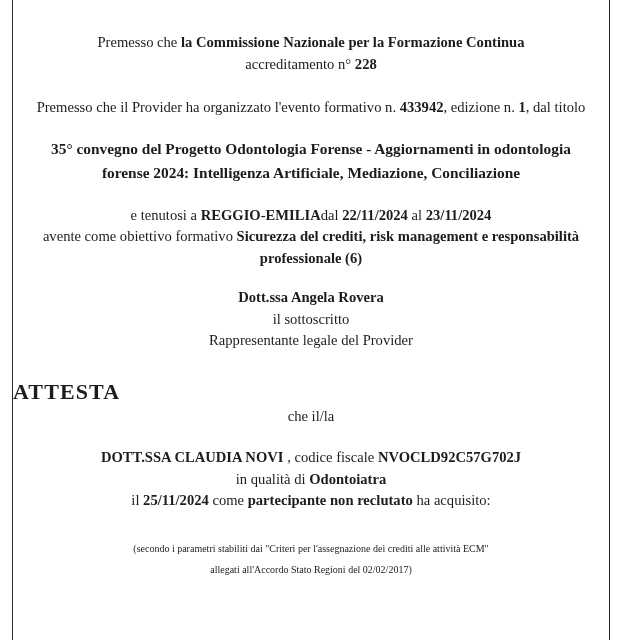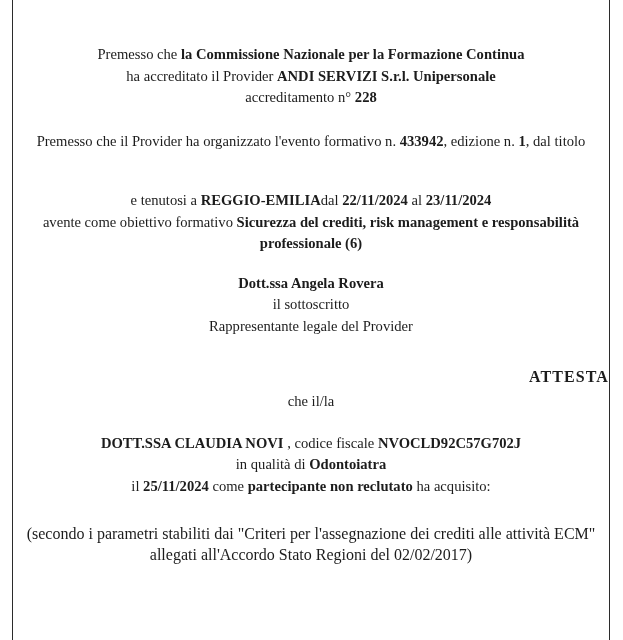--- a/index.html
+++ b/index.html
@@ -25,21 +25,21 @@
     bottom: 0;
     width: 1px;
     background: #2b2b2b;
   }
   #page-border-left  { left: 12px; }
   #page-border-right { left: 609px; }
 
   #page {
     position: absolute;
     left: 13px;
-    top: 12px;
+    top: 0;
     width: 596px;
     height: 544px;
   }
 
   .block { width: 100%; }
 
   .line {
     text-align: center;
     font-size: 14.6px;
     line-height: 21.5px;
@@ -58,57 +58,60 @@
   #top-pad { height: 32px; }
 
   .title-line {
     text-align: center;
     font-weight: bold;
     font-size: 15.4px;
     line-height: 24px;
   }
 
   .attesta {
-    text-align: right;
+    text-align: left;
     font-weight: bold;
-    font-size: 16px;
+    font-size: 22px;
     line-height: 28px;
     letter-spacing: 1.1px;
   }
 
   .fineprint {
     text-align: center;
-    font-size: 16px;
+    font-size: 10px;
     line-height: 21px;
   }
 </style>
 </head>
 <body>
 
 <div id="page-border-left"></div>
 <div id="page-border-right"></div>
 
 <div id="page">
 
   <div id="top-pad"></div>
 
   <div class="block">
     <div class="line"><span>Premesso che </span><b>la Commissione Nazionale per la Formazione Continua</b></div>
-    <div class="line"><span>ha accreditato il Provider </span><b>ANDI SERVIZI S.r.l. Unipersonale</b></div>
     <div class="line"><span>accreditamento n° </span><b>228</b></div>
   </div>
 
   <div class="gap-22"></div>
 
   <div class="block">
     <div class="line"><span>Premesso che il Provider ha organizzato l'evento formativo n. </span><b>433942</b><span>, edizione n. </span><b>1</b><span>, dal titolo</span></div>
   </div>
 
   <div class="gap-18"></div>
 
+  <div class="block">
+    <div class="title-line">35° convegno del Progetto Odontologia Forense - Aggiornamenti in odontologia</div>
+    <div class="title-line">forense 2024: Intelligenza Artificiale, Mediazione, Conciliazione</div>
+  </div>
 
   <div class="gap-20"></div>
 
   <div class="block">
     <div class="line"><span>e tenutosi a </span><b>REGGIO-EMILIA</b><span>dal </span><b>22/11/2024</b><span> al </span><b>23/11/2024</b></div>
     <div class="line"><span>avente come obiettivo formativo </span><b>Sicurezza del crediti, risk management e responsabilità</b></div>
     <div class="line"><b>professionale (6)</b></div>
   </div>
 
   <div class="gap-18"></div>

